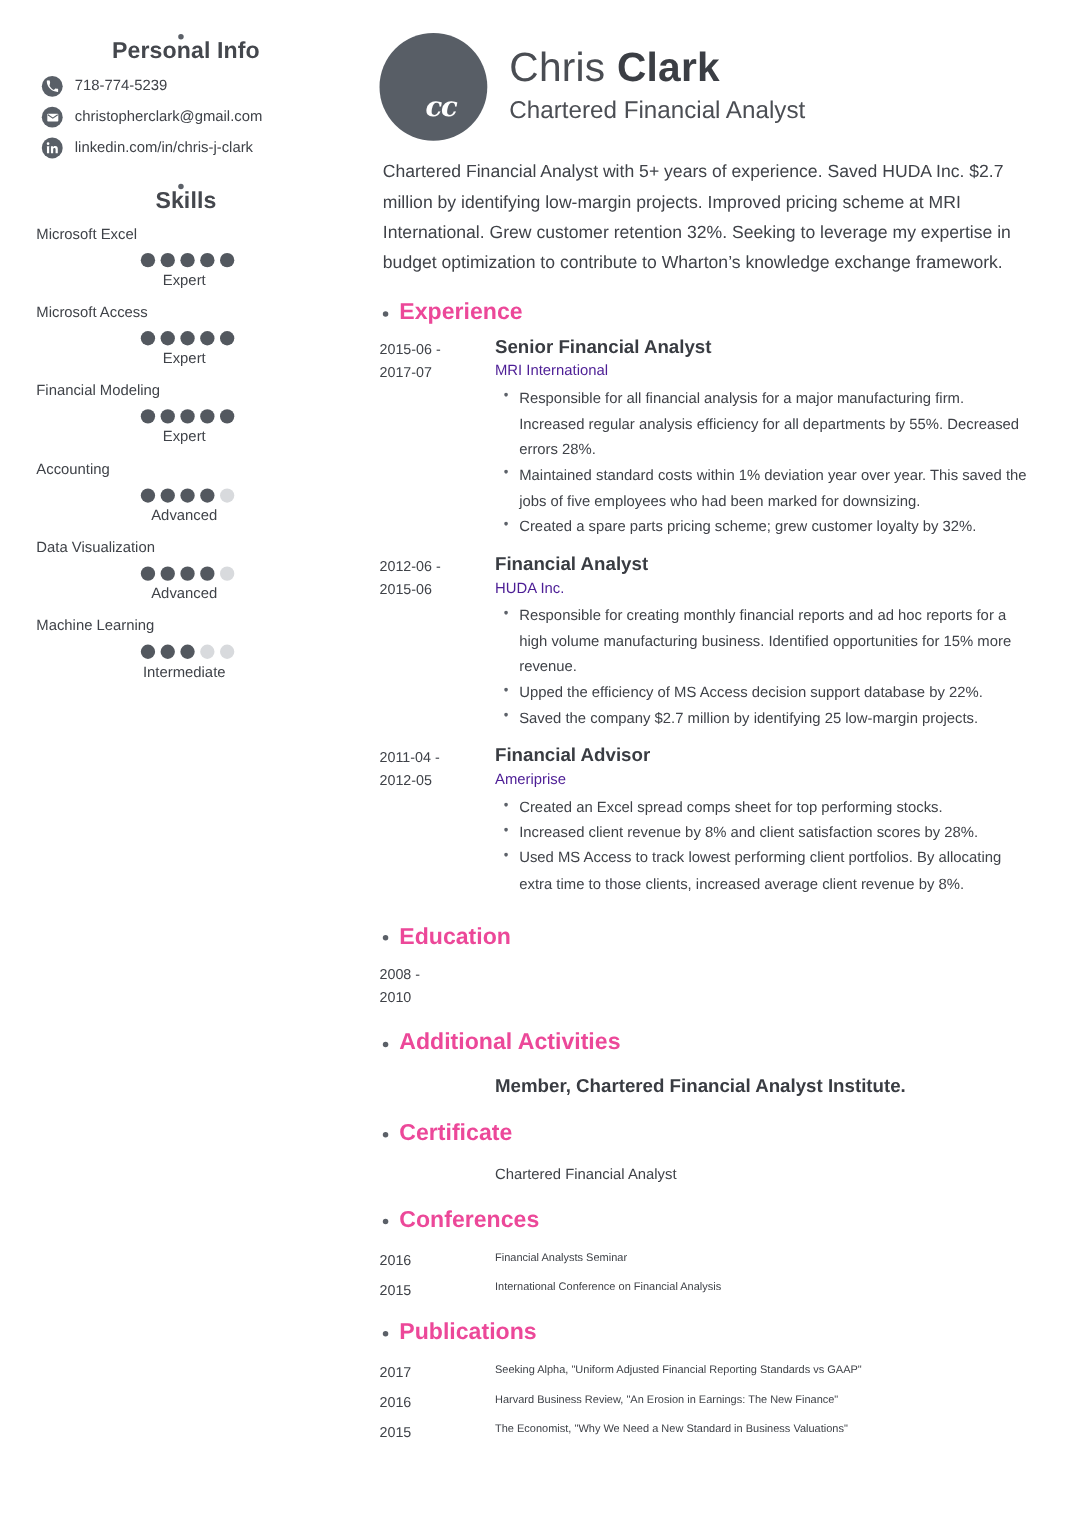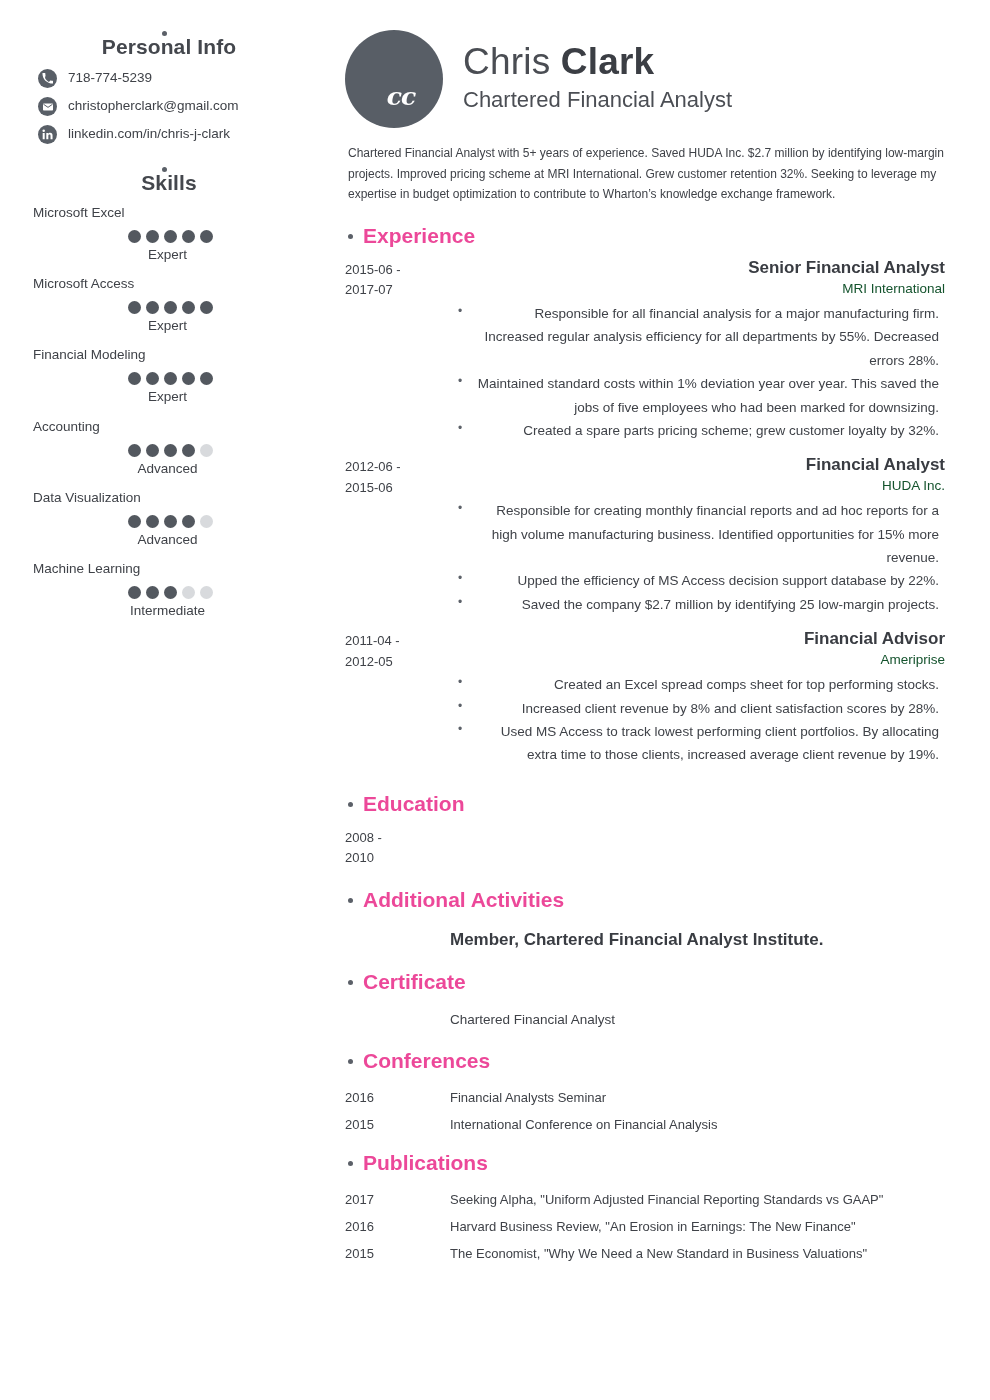--- a/index.html
+++ b/index.html
@@ -113,21 +113,21 @@
     white-space: nowrap;
   }
   .name b { font-weight: bold; color: #3b3e44; }
   .jobtitle {
     font-size: 22px;
     color: #4b4e54;
     margin-top: 5px;
     font-weight: normal;
   }
   .summary {
-    font-size: 12px;
+    font-size: 16px;
     line-height: 1.72;
     color: #3f4248;
     margin: 4px 0 0 3px;
     max-width: 605px;
   }
 
   .main-heading {
     font-size: 21px;
     font-weight: bold;
     color: #ec4899;
@@ -144,31 +144,31 @@
   }
 
   .entry { display: flex; margin-bottom: 6px; }
   .entry .dates {
     flex: 0 0 105px;
     font-size: 13px;
     color: #3f4248;
     line-height: 1.58;
     padding-top: 3px;
   }
-  .entry .body { flex: 1 1 auto; text-align: right; }
+  .entry .body { flex: 1 1 auto; }
   .role {
     font-size: 17px;
     font-weight: bold;
     color: #393c42;
     line-height: 1.25;
     margin-bottom: 3px;
   }
   .company {
     font-size: 13.5px;
-    color: #14532d;
+    color: #4c1d95;
     margin-bottom: 3px;
   }
   .bullets { margin: 6px; padding: 0; list-style: none; }
   .bullets li {
     font-size: 13.5px;
     line-height: 1.73;
     color: #3f4248;
     padding-left: 16px;
     position: relative;
   }
@@ -196,21 +196,21 @@
     line-height: 1.4;
   }
   .listing { display: flex; margin-bottom: 12px; }
   .listing .yr {
     flex: 0 0 105px;
     font-size: 13px;
     color: #3f4248;
   }
   .listing .val {
     flex: 1 1 auto;
-    font-size: 13px;
+    font-size: 10px;
     color: #3f4248;
   }
   .indent-block { padding-left: 105px; }
   .gap-sm { height: 8px; }
 </style>
 </head>
 <body>
 
 <div class="page">
 
@@ -353,21 +353,21 @@
     </div>
 
     <div class="entry">
       <div class="dates">2011-04 -<br>2012-05</div>
       <div class="body">
         <div class="role">Financial Advisor</div>
         <div class="company">Ameriprise</div>
         <ul class="bullets">
           <li>Created an Excel spread comps sheet for top performing stocks.</li>
           <li>Increased client revenue by 8% and client satisfaction scores by 28%.</li>
-          <li>Used MS Access to track lowest performing client portfolios. By allocating extra time to those clients, increased average client revenue by 19%.</li>
+          <li>Used MS Access to track lowest performing client portfolios. By allocating extra time to those clients, increased average client revenue by 8%.</li>
         </ul>
       </div>
     </div>
 
     <h2 class="main-heading">
       <span class="hdot"></span>
       <span>Education</span>
     </h2>
     <div class="entry">
       <div class="dates">2008 -<br>2010</div>

